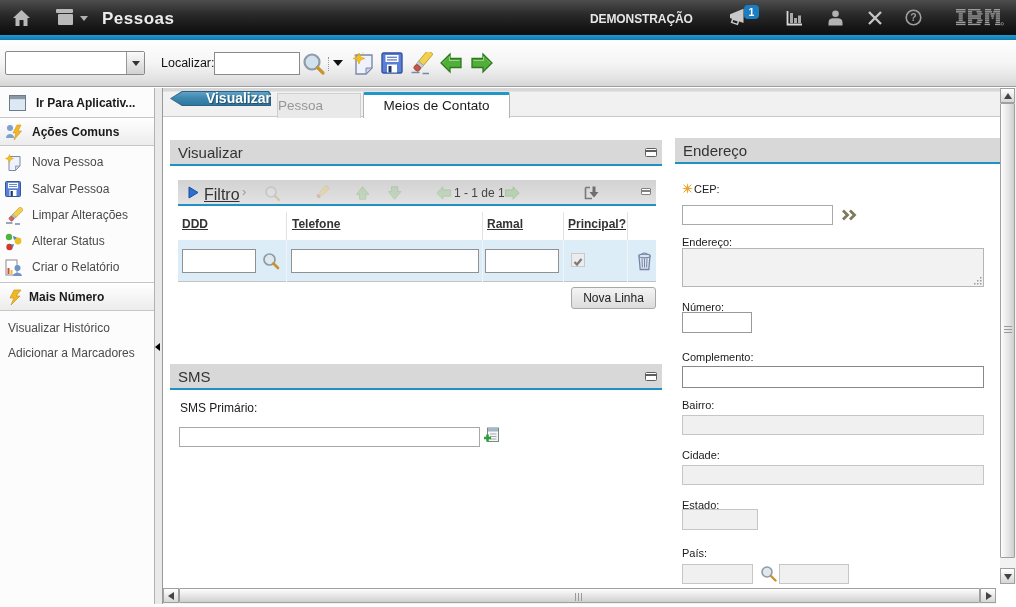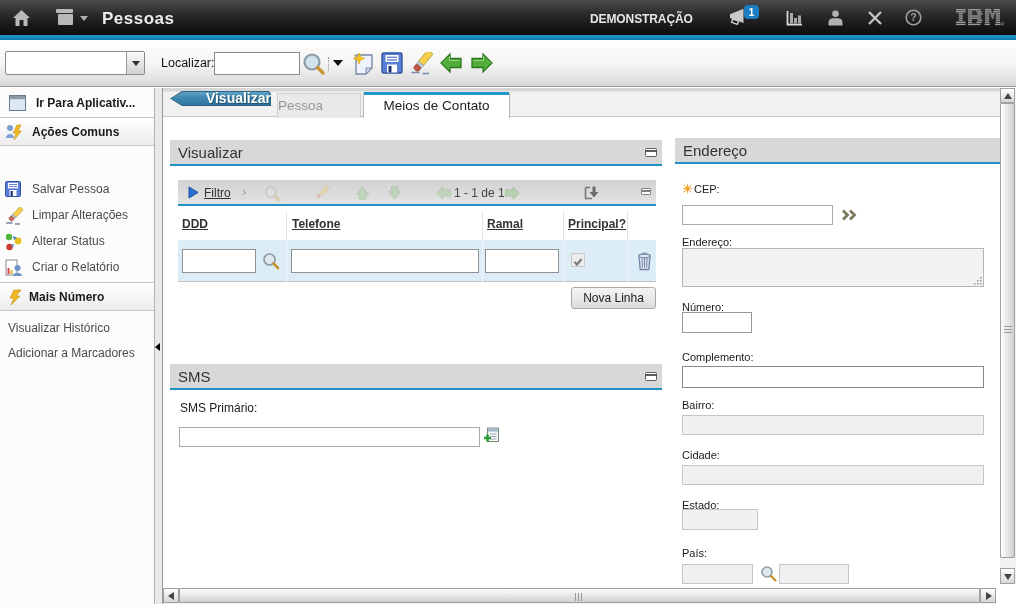--- a/index.html
+++ b/index.html
@@ -235,20 +235,28 @@
   </div>
   <div class="sep" style="top:29px"></div>
   <div class="hdr" style="top:30px">
     <svg class="icon16" width="18" height="17" viewBox="0 0 18 17">
       <circle cx="5" cy="4" r="3" fill="#7d9fd4"></circle>
       <path d="M1 14 C1 8.5 9 8.5 9 14 Z" fill="#7d9fd4"></path>
       <path d="M12 1 L16 1 L13 7 L16.5 7 L9 16 L11 9 L8 9 Z" fill="#f2b824" stroke="#c8951a" stroke-width="0.6"></path>
     </svg>
     <span class="txt">Ações Comuns</span>
   </div>
+  <div class="item" style="top:61px">
+    <svg class="icon16" width="18" height="18" viewBox="0 0 18 18">
+      <path d="M4 2.5 L15 2.5 L15 12 L10.5 16.5 L4 16.5 Z" fill="#eef2fb" stroke="#7a88a8"></path>
+      <path d="M10.5 16.5 L10.5 12 L15 12 Z" fill="#c9d4e8" stroke="#7a88a8" stroke-width="0.7"></path>
+      <path d="M4.5 0.5 L5.7 3.3 L8.5 4.5 L5.7 5.7 L4.5 8.5 L3.3 5.7 L0.5 4.5 L3.3 3.3 Z" fill="#f7c21c" stroke="#d89a00" stroke-width="0.4"></path>
+    </svg>
+    <span class="txt">Nova Pessoa</span>
+  </div>
   <div class="item" style="top:88px">
     <svg class="icon16" width="16" height="16" viewBox="0 0 16 16">
       <rect x="0.5" y="0.5" width="15" height="15" rx="1" fill="#5a7fd6" stroke="#35549e"></rect>
       <rect x="3" y="1.8" width="10" height="5.5" fill="#fff"></rect>
       <rect x="4" y="3" width="8" height="1" fill="#6e87c8"></rect>
       <rect x="4" y="5" width="8" height="1" fill="#6e87c8"></rect>
       <rect x="4.5" y="9" width="7" height="6" fill="#fff"></rect>
       <rect x="5.6" y="10" width="2.2" height="5" fill="#20346e"></rect>
     </svg>
     <span class="txt">Salvar Pessoa</span>
@@ -313,21 +321,21 @@
 
   <div class="section" style="left:7px;top:52px;width:492px;">
     <div class="sechdr">
         <span class="title">Visualizar</span>
         <div class="minico"></div>
       </div>
     <div id="ttoolbar">
       <svg class="abs" style="left:10px;top:6px" width="11" height="13" viewBox="0 0 11 13">
         <path d="M1 1 L10 6.5 L1 12 Z" fill="#2a6fd4" stroke="#1a4f9e"></path>
       </svg>
-      <span class="abs" style="left:26px;top:6px;font-size:12px;color:#333;text-decoration:underline">Filtro</span>
+      <span class="abs" style="left:26px;top:6px;font-size:16px;color:#333;text-decoration:underline">Filtro</span>
       <span class="abs" style="left:64px;top:4px;font-size:13px;color:#999">›</span>
       <svg class="abs" style="left:86px;top:5px;opacity:0.3" width="17" height="17" viewBox="0 0 17 17">
         <circle cx="7" cy="7" r="5" fill="#dfe8ee" stroke="#8d9ba6" stroke-width="1.6"></circle>
         <path d="M11 11 L15 15" stroke="#c8922c" stroke-width="2.4" stroke-linecap="round"></path>
       </svg>
       <svg class="abs" style="left:136px;top:5px;opacity:0.3" width="16" height="16" viewBox="0 0 23 23">
         <g transform="rotate(45 11 11)">
             <rect x="8.5" y="-1" width="6" height="14" fill="#f4cf4e" stroke="#b59a28"></rect>
             <rect x="8.5" y="15" width="6" height="5" rx="2" fill="#cc6a55"></rect>
           </g>

